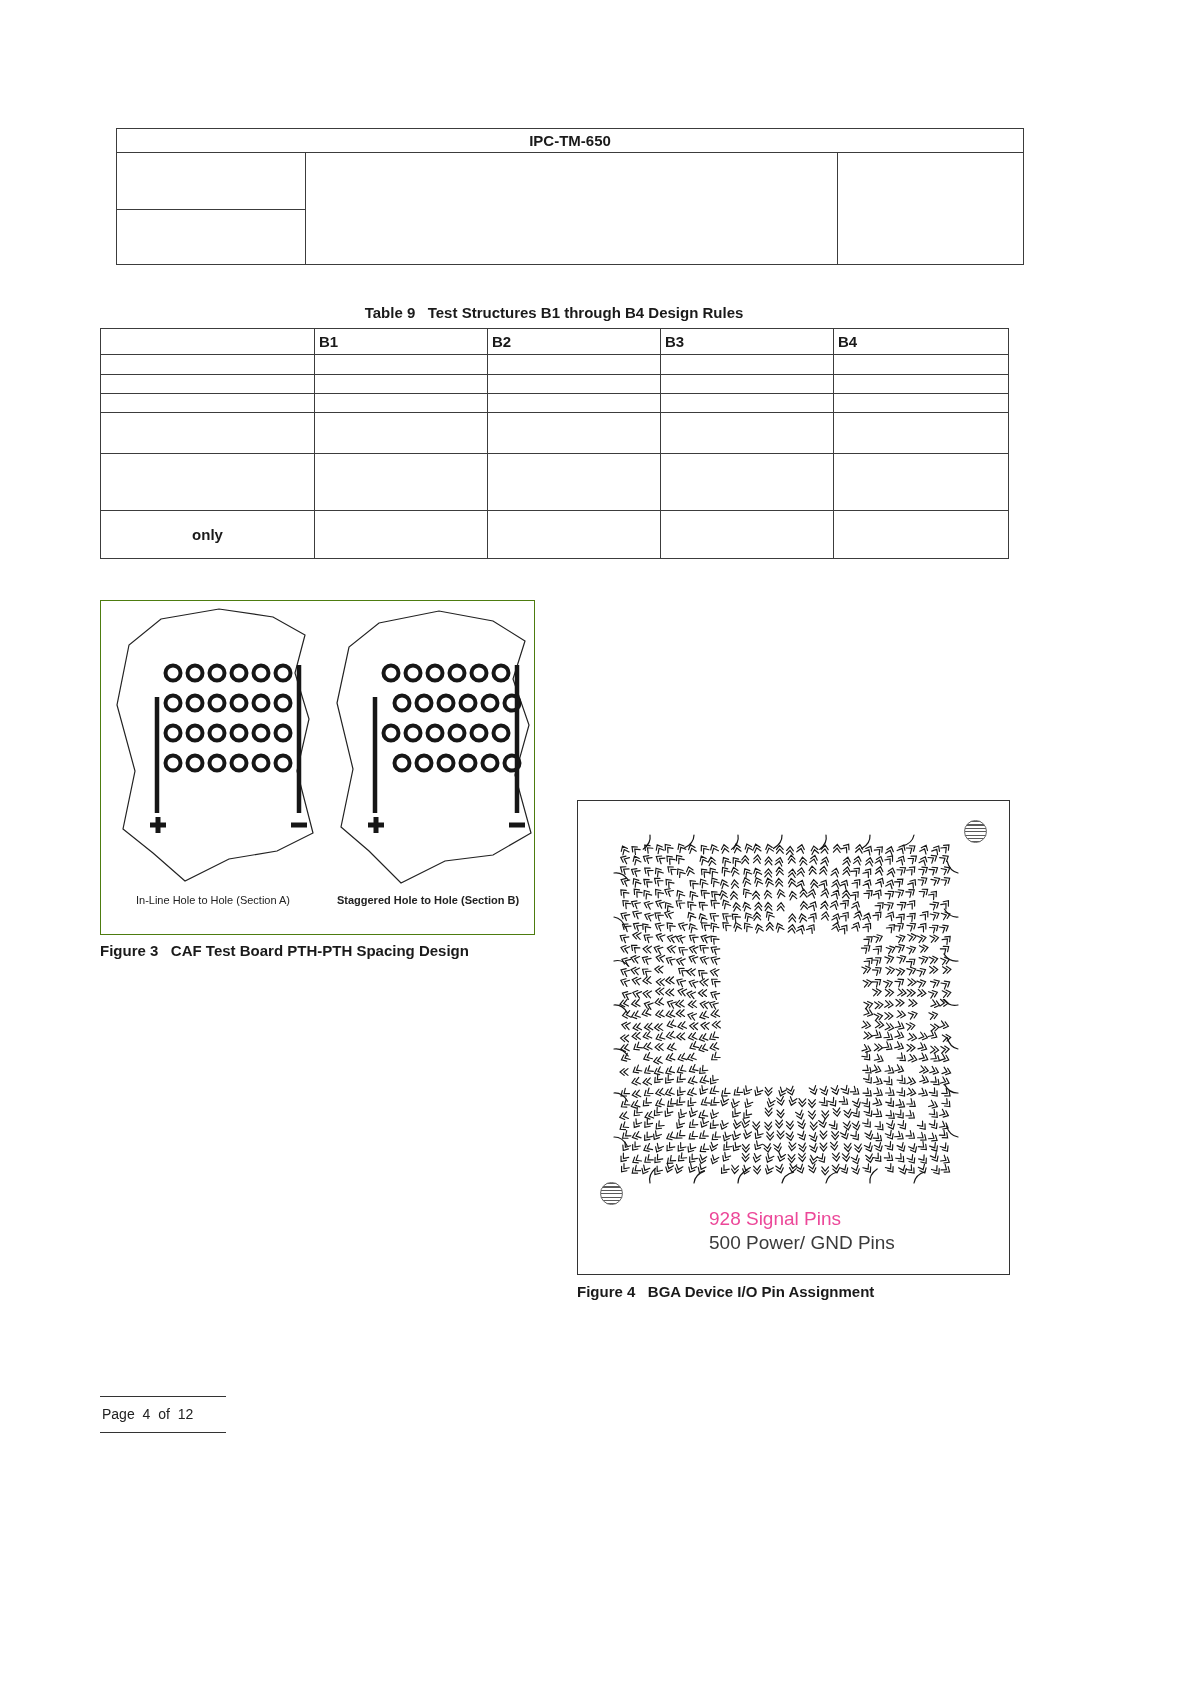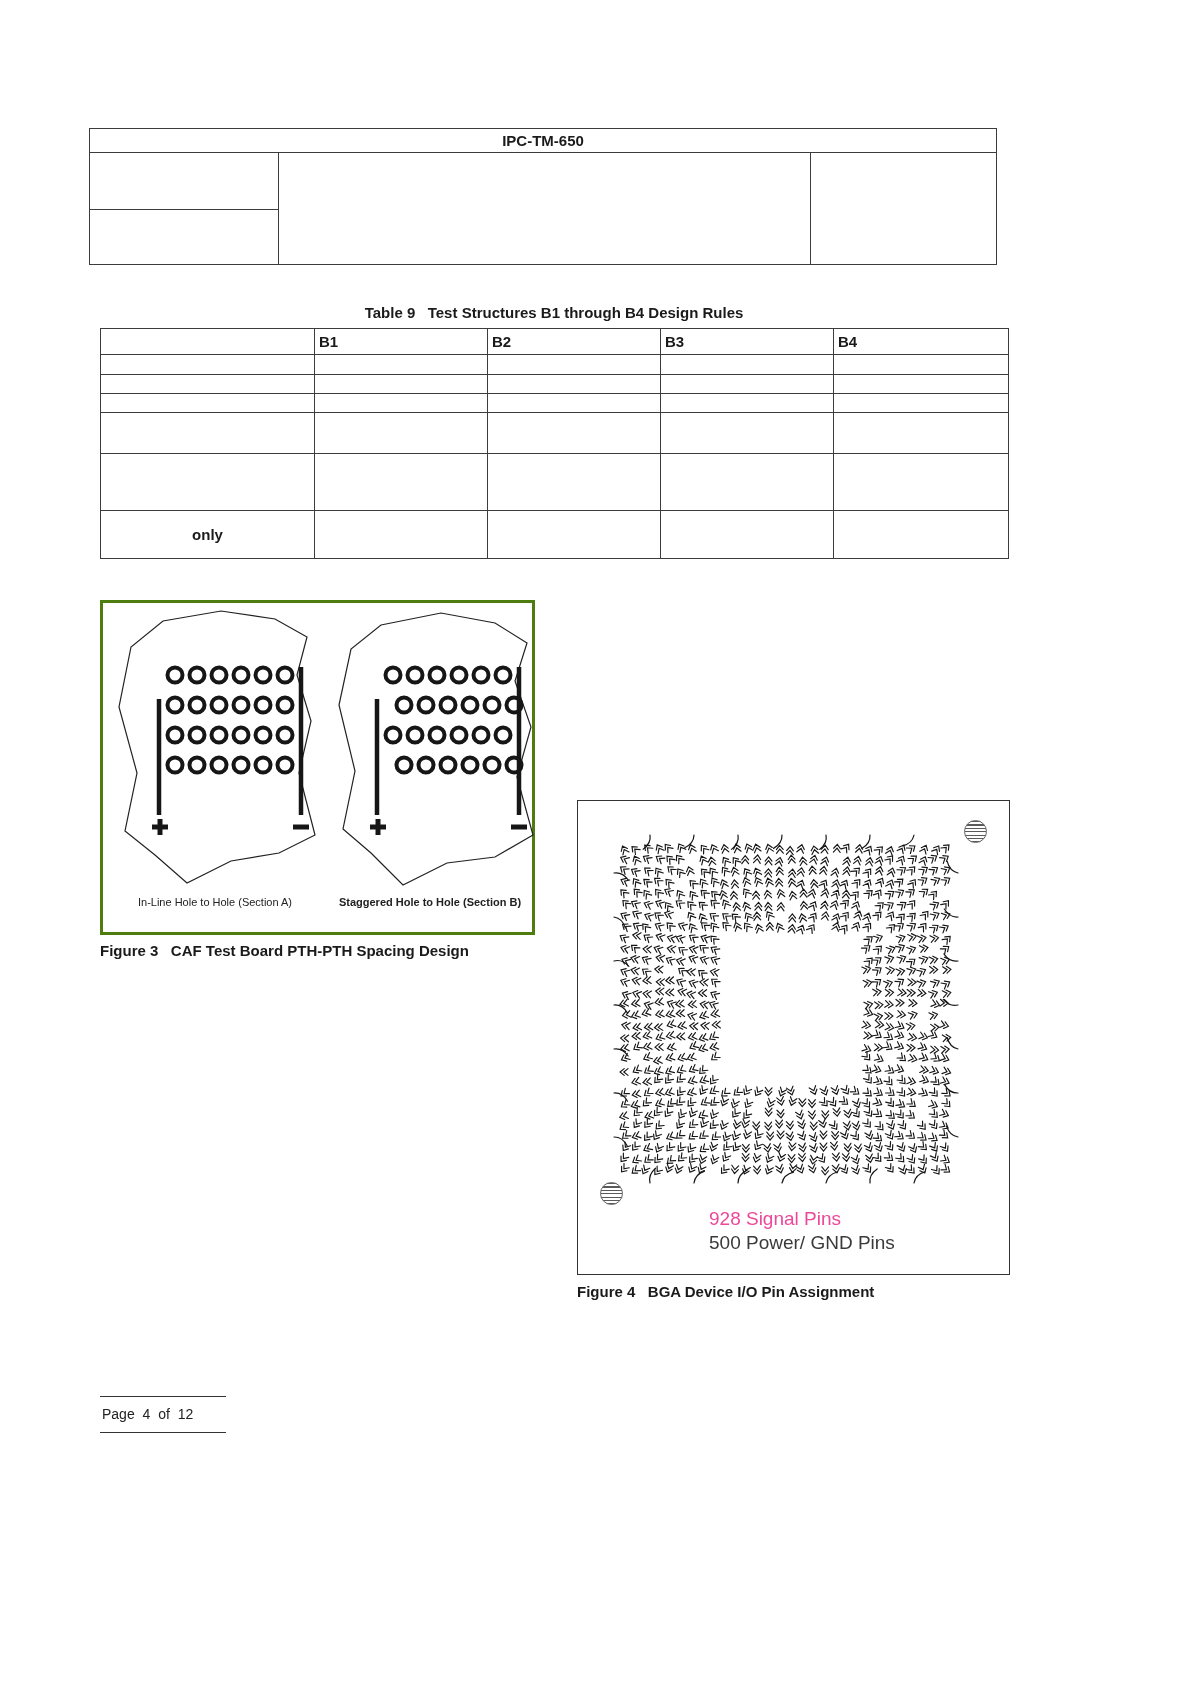--- a/index.html
+++ b/index.html
@@ -1,21 +1,21 @@
 <!DOCTYPE html>
 <html><head>
 <meta charset="utf-8">
 <style>
   * { box-sizing: border-box; margin: 0; padding: 0; }
   html,body { background:#fff; }
   body { font-family: "Liberation Sans", "DejaVu Sans", sans-serif; color:#1a1a1a; }
   .page { position:relative; width:1191px; height:1684px; background:#ffffff; overflow:hidden; }
 
   
-  .htable { position:absolute; left:89px; top:128px; width:908px; height:137px; border:1.5px solid #3c3c3c; background:#fff; }
+  .htable { position:absolute; left:116px; top:128px; width:908px; height:137px; border:1.5px solid #3c3c3c; background:#fff; }
   .htable-title { height:24px; line-height:24px; border-bottom:1px solid #3c3c3c; text-align:center; font-weight:bold; font-size:15px; }
   .htable-body { display:flex; height:111px; }
   .htable-left { width:189px; border-right:1px solid #3c3c3c; display:flex; flex-direction:column; }
   .hl-top { height:57px; border-bottom:1px solid #3c3c3c; }
   .hl-bottom { flex:1; }
   .htable-mid { flex:1; }
   .htable-right { width:186px; border-left:1px solid #3c3c3c; }
 
   
   .caption { font-weight:bold; font-size:15px; color:#1a1a1a; white-space:pre-wrap; }
@@ -26,21 +26,21 @@
   .t2 thead tr { height:26px; }
   .t2 tbody tr:nth-child(1){ height:20px; }
   .t2 tbody tr:nth-child(2){ height:19px; }
   .t2 tbody tr:nth-child(3){ height:19px; }
   .t2 tbody tr:nth-child(4){ height:41px; }
   .t2 tbody tr:nth-child(5){ height:57px; }
   .t2 tbody tr:nth-child(6){ height:48px;padding-left:20px; }
   .t2 td.lab { text-align:center; font-weight:bold; }
 
   
-  .fig3-box { position:absolute; left:100px; top:600px; width:435px; height:335px; border:3px solid #4d7c0f; background:#fff; }
+  .fig3-box { position:absolute; left:100px; top:600px; width:435px; height:335px; border:1px solid #4d7c0f; background:#fff; }
   .fig3-box svg { position:absolute; left:0; top:0; }
   .fig3-label { position:absolute; top:293px; font-size:11px; color:#222; text-align:center; }
   .fig3-label.a { left:2px; width:220px; }
   .fig3-label.b { left:222px; width:210px;font-weight:bold; }
   .fig3-caption { position:absolute; left:100px; top:942px; }
 
   
   .fig4-box { position:absolute; left:577px; top:800px; width:433px; height:475px; border:1px solid #333; background:#fff; }
   .fig4-box svg { position:absolute; left:0; top:0; }
   .hatch-circle { position:absolute; width:23px; height:23px; border-radius:50%; border:1px solid #666;

